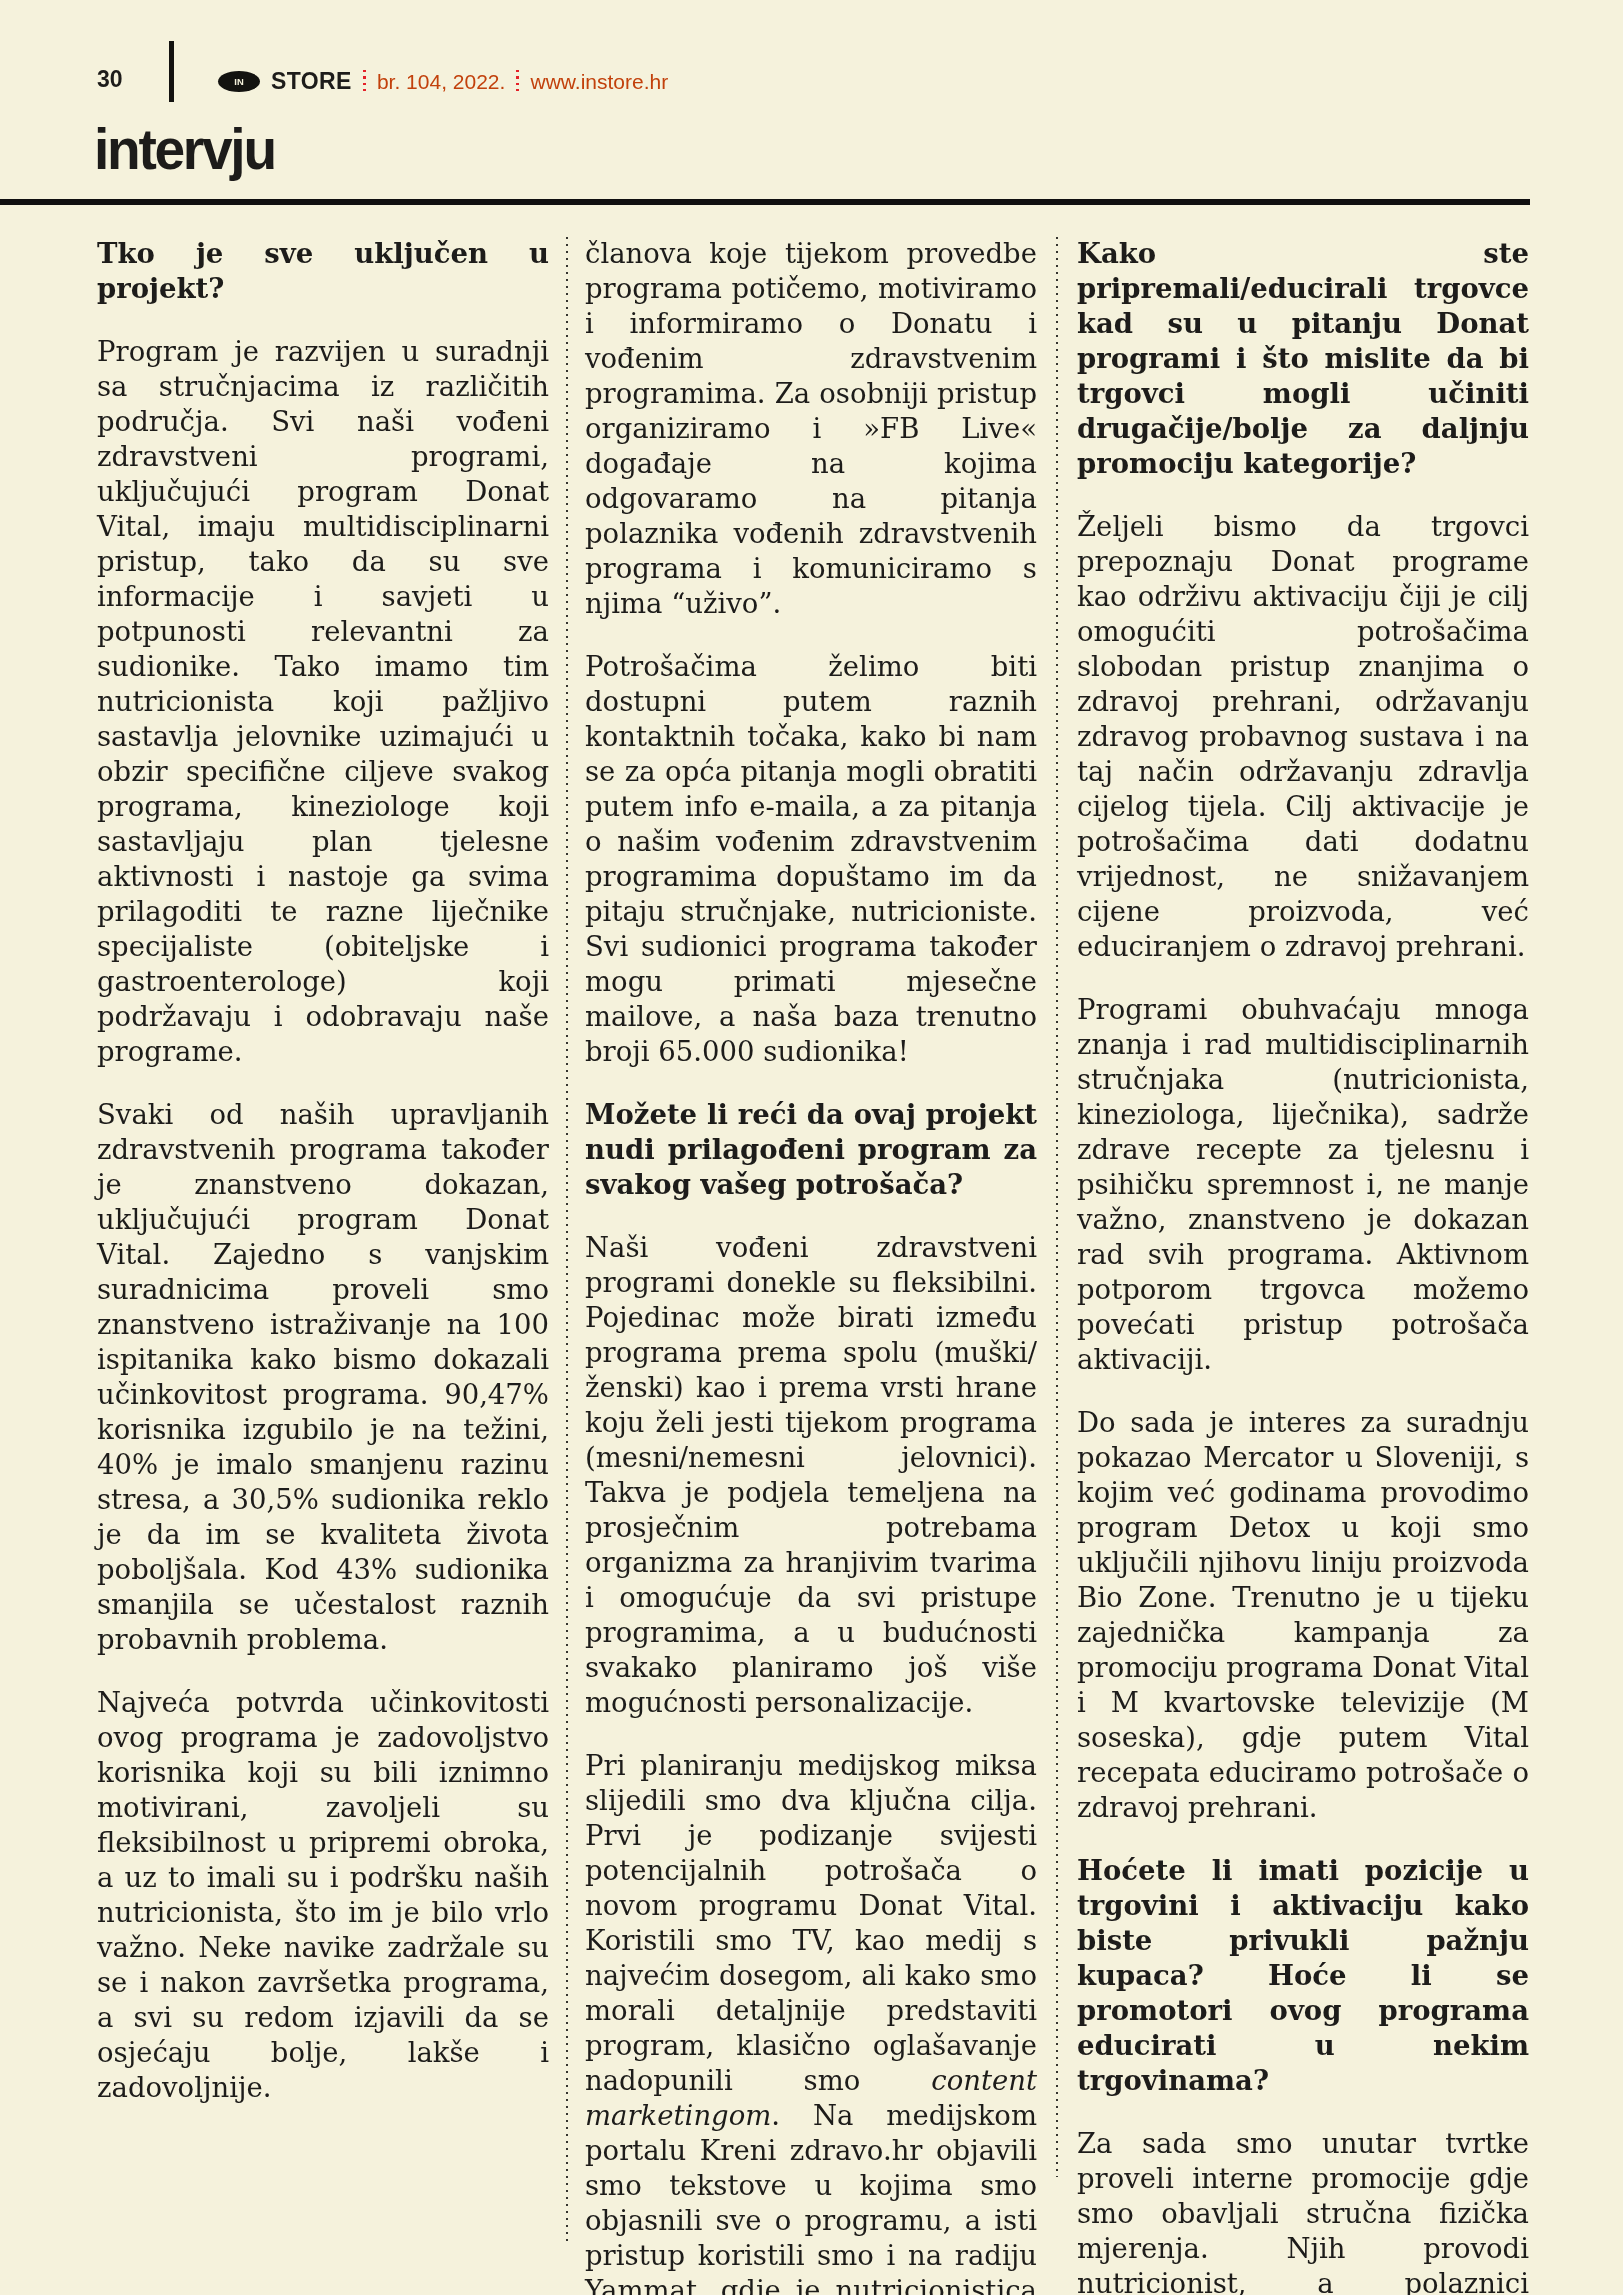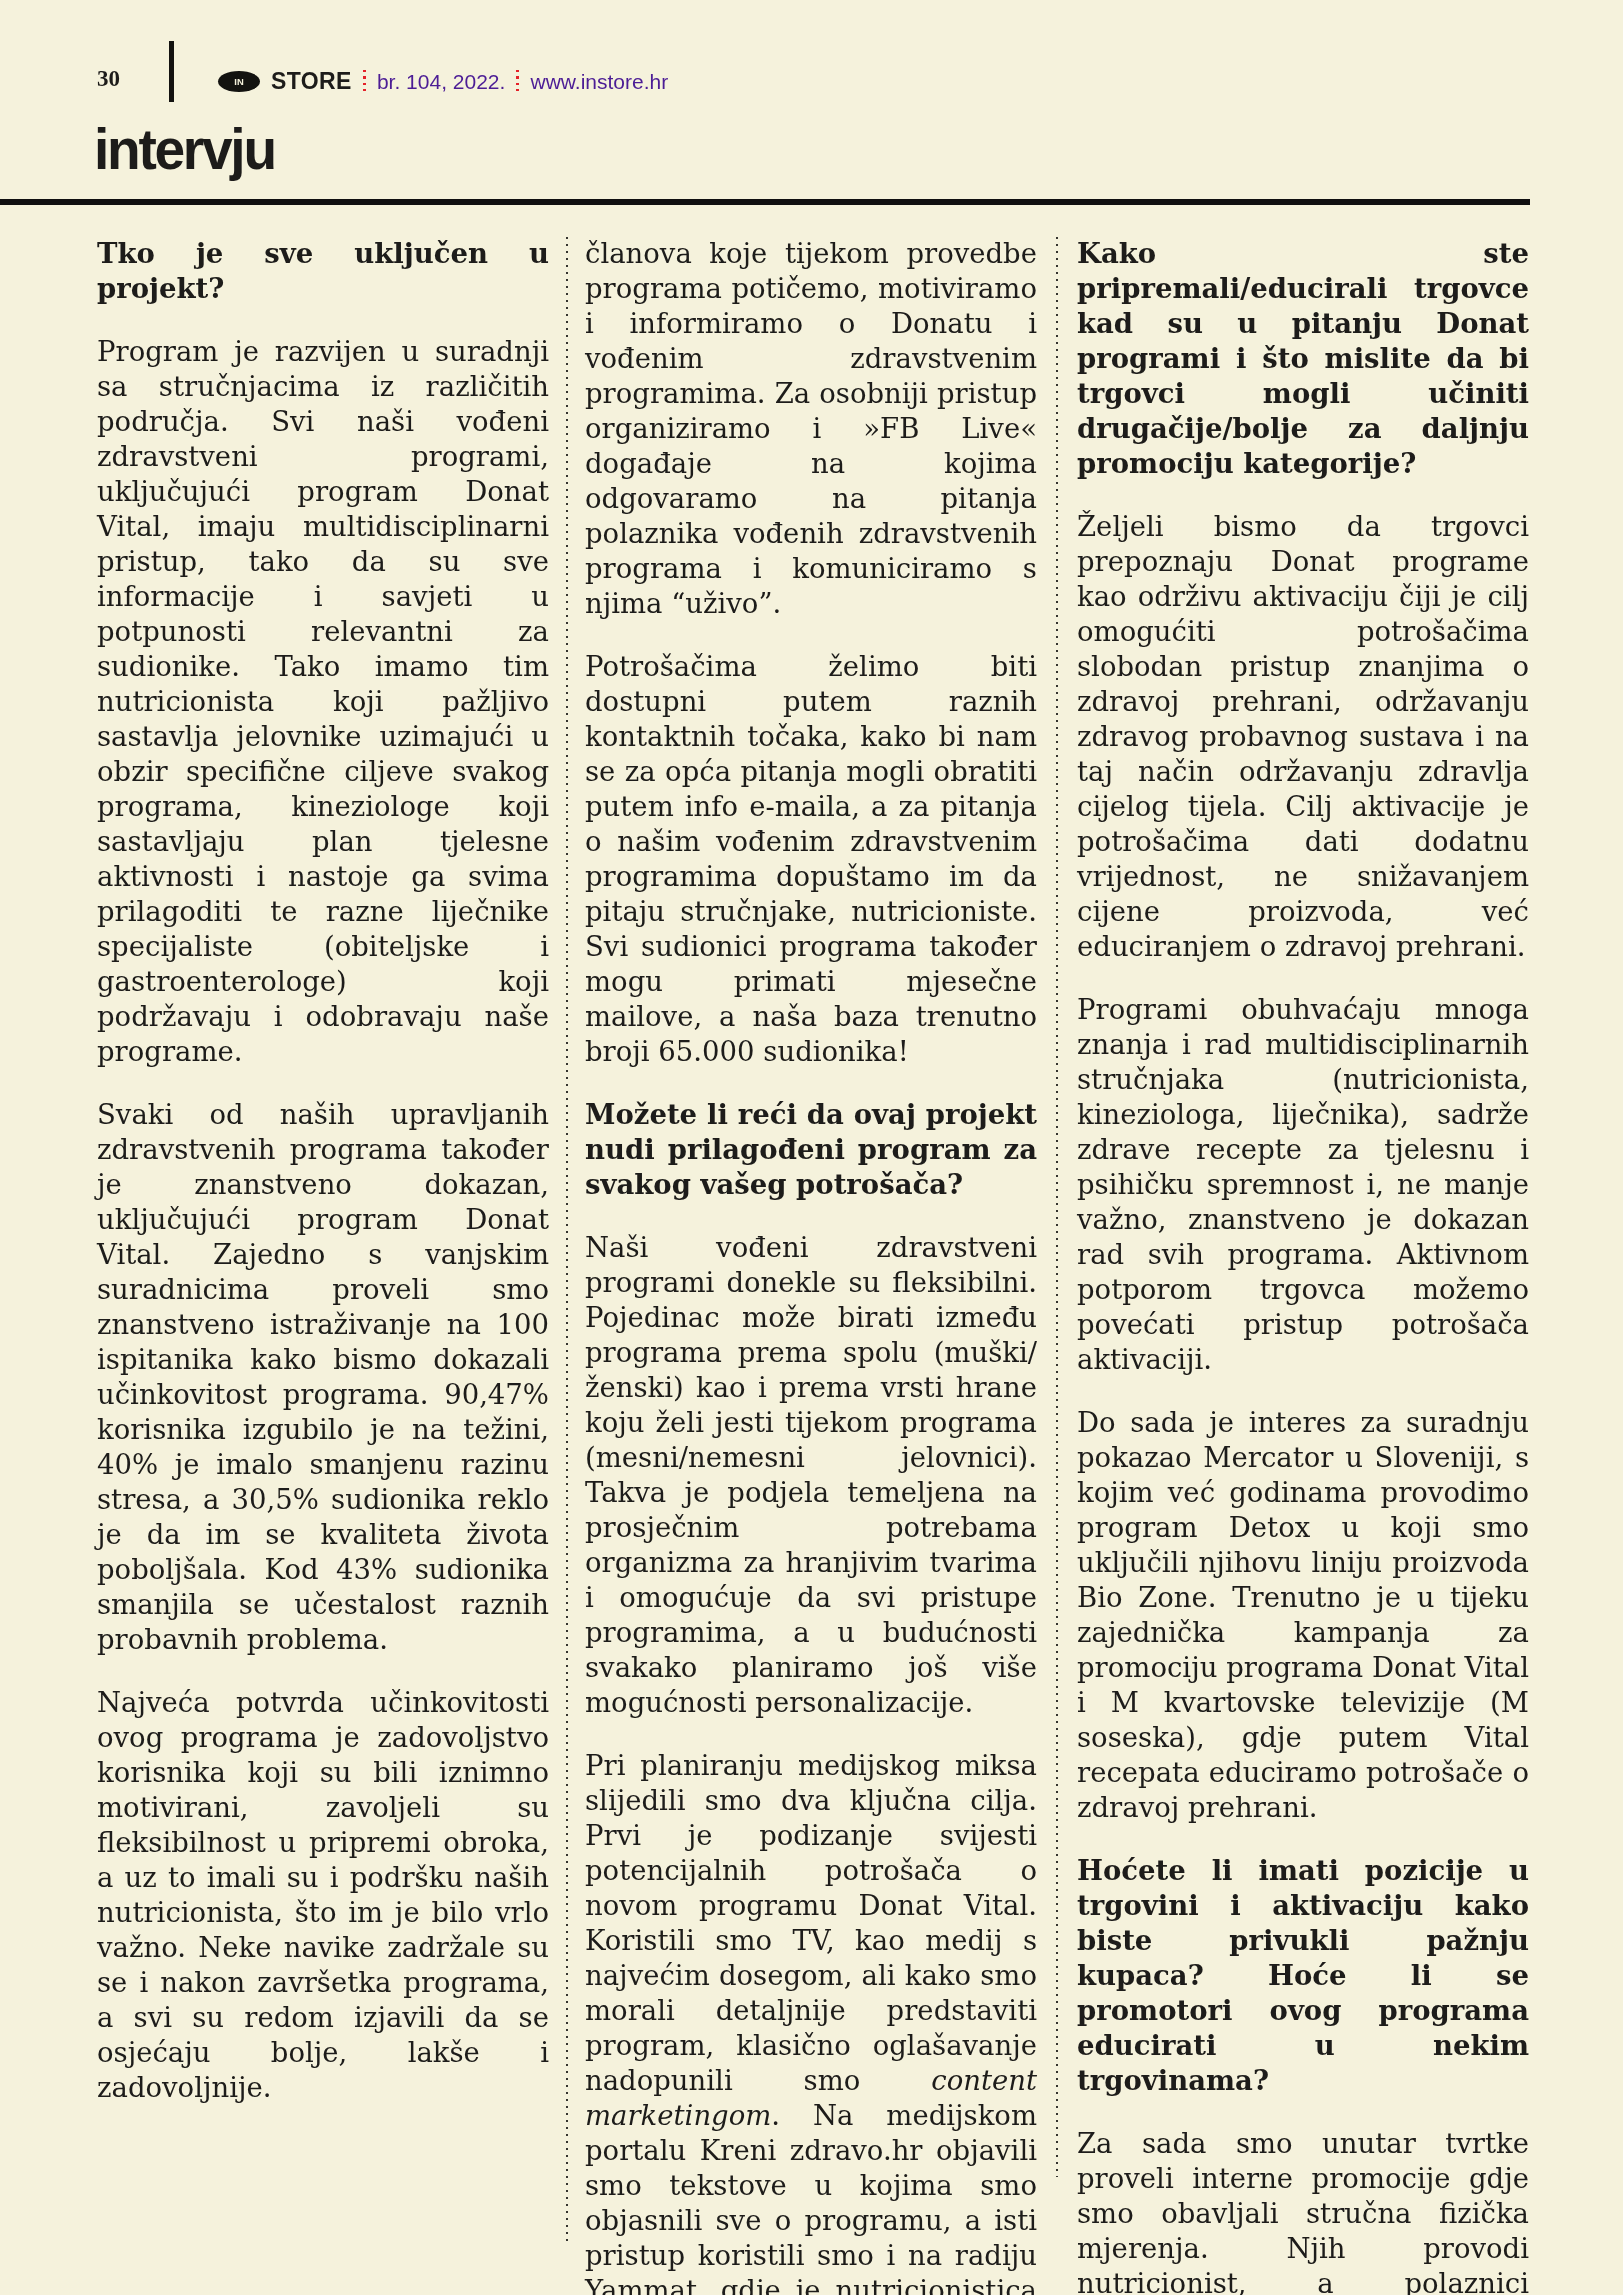--- a/index.html
+++ b/index.html
@@ -8,42 +8,42 @@
     background:#f5f2dc;
     color:#1d1c1a;
     position:relative;
     overflow:hidden;
     font-family:"DejaVu Serif","Liberation Serif",serif;
   }
 
   
   #pagenum{
     position:absolute;left:97px;top:66px;
-    font-family:Liberation Serif, serif;
+    font-family:Liberation Sans, sans-serif;
     font-weight:700;font-size:23px;letter-spacing:0px;
   }
   #vbar{position:absolute;left:169px;top:41px;width:4.7px;height:61px;background:#131310;}
   #masthead{
     position:absolute;left:218px;top:66px;height:31px;
     display:flex;align-items:center;gap:11px;
     font-family:"Liberation Sans","DejaVu Sans",sans-serif;
     font-size:21px;
   }
   #logo-circle{
     width:42px;height:21px;border-radius:50%;
     background:#131310;color:#f5f2dc;
     display:flex;align-items:center;justify-content:center;
     font-weight:700;font-size:9.4px;line-height:1;
   }
   #brand{font-weight:700;font-size:23px;letter-spacing:0.4px;}
   .hdot{
     width:3.1px;height:23.6px;
     background:repeating-linear-gradient(to bottom,#e42229 0 2.4px,transparent 2.4px 6.3px);
   }
-  .hmeta{font-size:21px;color:#4c1d95;}
+  .hmeta{font-size:21px;color:#c2410c;}
 
   #section-title{
     position:absolute;left:94px;top:115px;
     font-family:"Liberation Sans","DejaVu Sans",sans-serif;
     font-weight:700;font-size:58px;letter-spacing:-2.4px;
     transform:scaleX(0.95);transform-origin:left top;
   }
   #headrule{position:absolute;left:0;top:199px;width:1530px;height:6.3px;background:#101010;}
 
   

